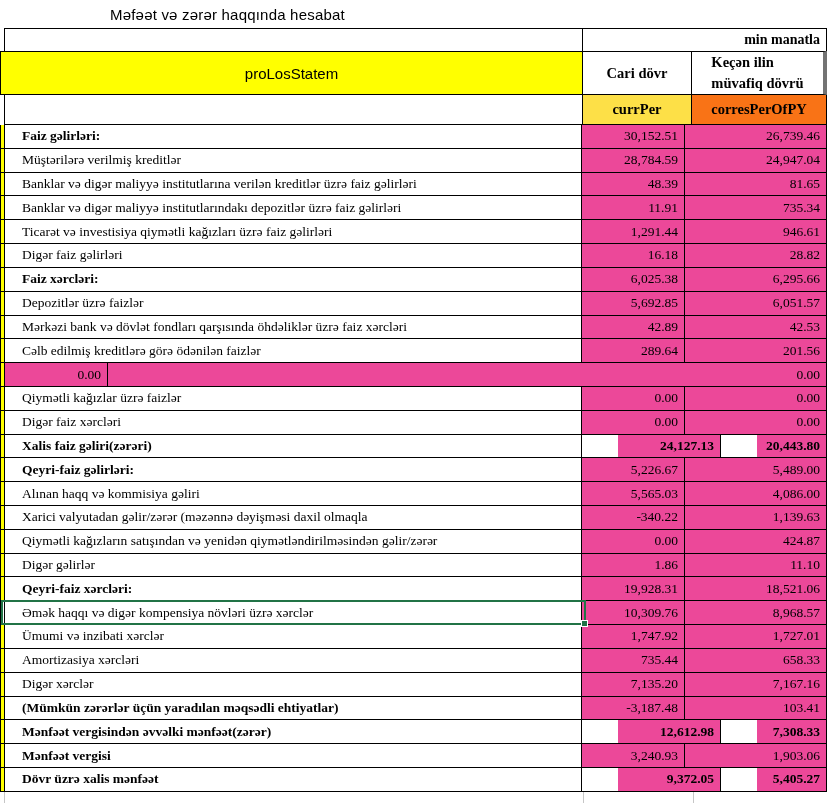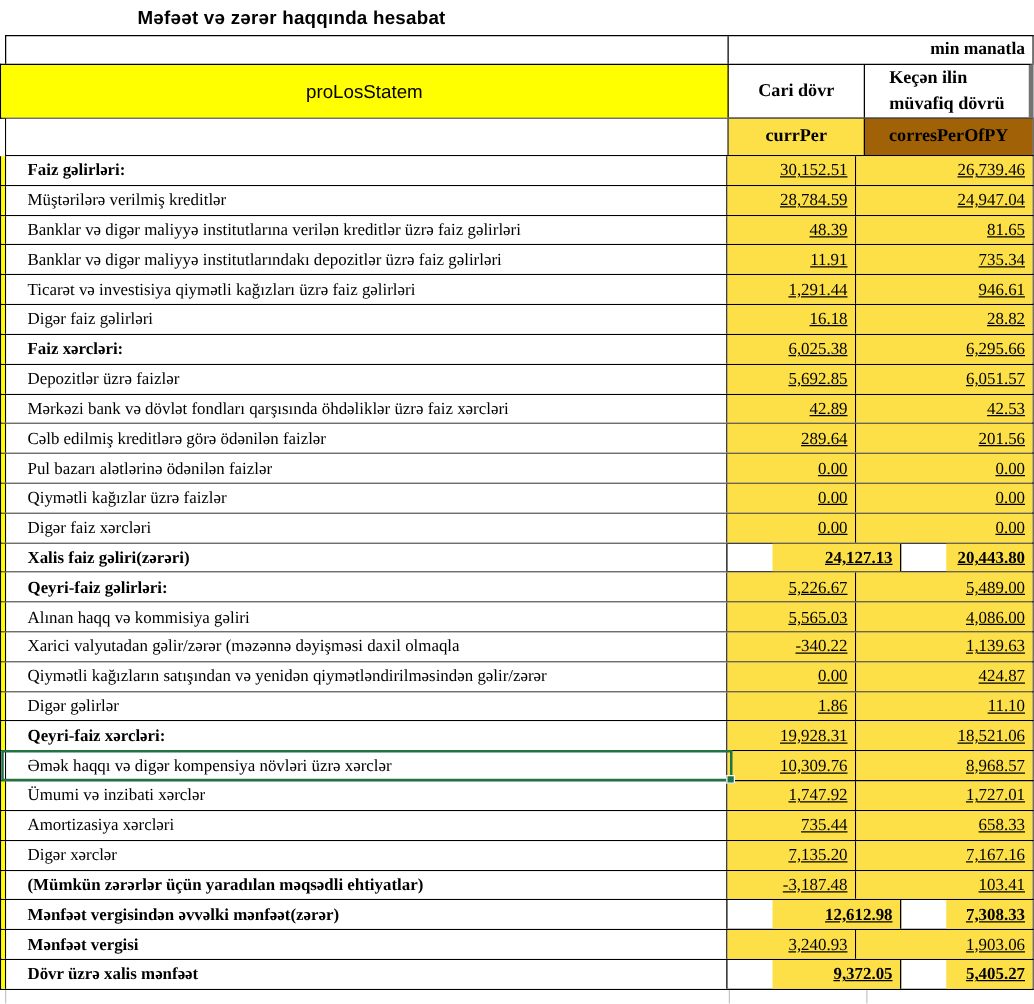--- a/index.html
+++ b/index.html
@@ -9,21 +9,21 @@
     color:#000;
     -webkit-font-smoothing:antialiased;
   }
   .sheet{width:827px;height:803px;background:#fff;}
 
   
   .title-area{height:28px;display:flex;align-items:center;}
   .title-area .title{
     margin-left:110px;
     font-family:"Liberation Sans","DejaVu Sans",sans-serif;
-    font-weight:bold;font-size:15px;letter-spacing:.2px;
+    font-weight:normal;font-size:15px;letter-spacing:.2px;
   }
 
   
   .r{display:flex;box-sizing:border-box;border-bottom:1px solid #000;}
   .c{box-sizing:border-box;display:flex;align-items:center;overflow:hidden;white-space:nowrap;}
 
   
   .unit-row{height:23px;border-top:1px solid #000;border-right:1px solid #000;margin-left:4px;border-left:1px solid #000;border-bottom:none;}
   .unit-row .u-left{width:578px;border-right:1px solid #000;}
   .unit-row .u-right{flex:1;justify-content:flex-end;padding-right:6px;font-weight:bold;font-size:14px;}
@@ -36,29 +36,29 @@
     font-family:"Liberation Sans","DejaVu Sans",sans-serif;
     font-size:15px;
   }
   .head-row .h-col1{width:109px;border-right:1px solid #000;justify-content:center;font-weight:bold;font-size:14.5px;}
   .head-row .h-col2{flex:1;justify-content:center;font-weight:bold;font-size:14.5px;line-height:21px;white-space:normal;}
 
   
   .code-row{height:30px;margin-left:4px;border-left:1px solid #000;border-right:1px solid #000;}
   .code-row .k-spacer{width:578px;border-right:1px solid #000;background:#fff;}
   .code-row .k-col1{width:109px;border-right:1px solid #000;background:#fde047;justify-content:center;font-weight:bold;font-size:14.5px;}
-  .code-row .k-col2{flex:1;background:#a16207;justify-content:center;font-weight:bold;font-size:14.5px;}
+  .code-row .k-col2{flex:1;background:#f97316;justify-content:center;font-weight:bold;font-size:14.5px;}
 
   
   #rows{border-top:none;}
   .row{display:flex;height:23.82px;box-sizing:border-box;border-bottom:1px solid #000;border-left:1px solid #000;border-right:1px solid #000;}
   .row .c{height:100%;}
   .row .strip{width:4px;border-right:1px solid #000;background:#FFFF00;}
   .row .label{width:577px;border-right:1px solid #000;padding-left:17px;font-size:13.5px;background:#fff;}
-  .row .num{font-size:13.5px;justify-content:flex-end;padding-right:6px;background:#fde047;text-decoration:underline;}
+  .row .num{font-size:13.5px;justify-content:flex-end;padding-right:6px;background:#ec4899;}
   .row .v1{width:103px;border-right:1px solid #000;}
   .row .v2{flex:1;}
   .row.bl .label{font-weight:bold;}
   .row.bv .num{font-weight:bold;margin-left:36px;}
 
   
   .row.selected{position:relative;}
   .row.selected .strip{background:#fff;}
   .row.selected .sel-box{
     position:absolute;left:0;top:-1px;width:585px;height:calc(100% + 2px);
@@ -159,21 +159,20 @@
     <div class="c num v2">42.53</div>
   </div>
       <div class="row">
     <div class="c strip"></div>
     <div class="c label">Cəlb edilmiş kreditlərə görə ödənilən faizlər</div>
     <div class="c num v1">289.64</div>
     <div class="c num v2">201.56</div>
   </div>
       <div class="row">
     <div class="c strip"></div>
-    <div class="c label">Pul bazarı alətlərinə ödənilən faizlər</div>
     <div class="c num v1">0.00</div>
     <div class="c num v2">0.00</div>
   </div>
       <div class="row">
     <div class="c strip"></div>
     <div class="c label">Qiymətli kağızlar üzrə faizlər</div>
     <div class="c num v1">0.00</div>
     <div class="c num v2">0.00</div>
   </div>
       <div class="row">

